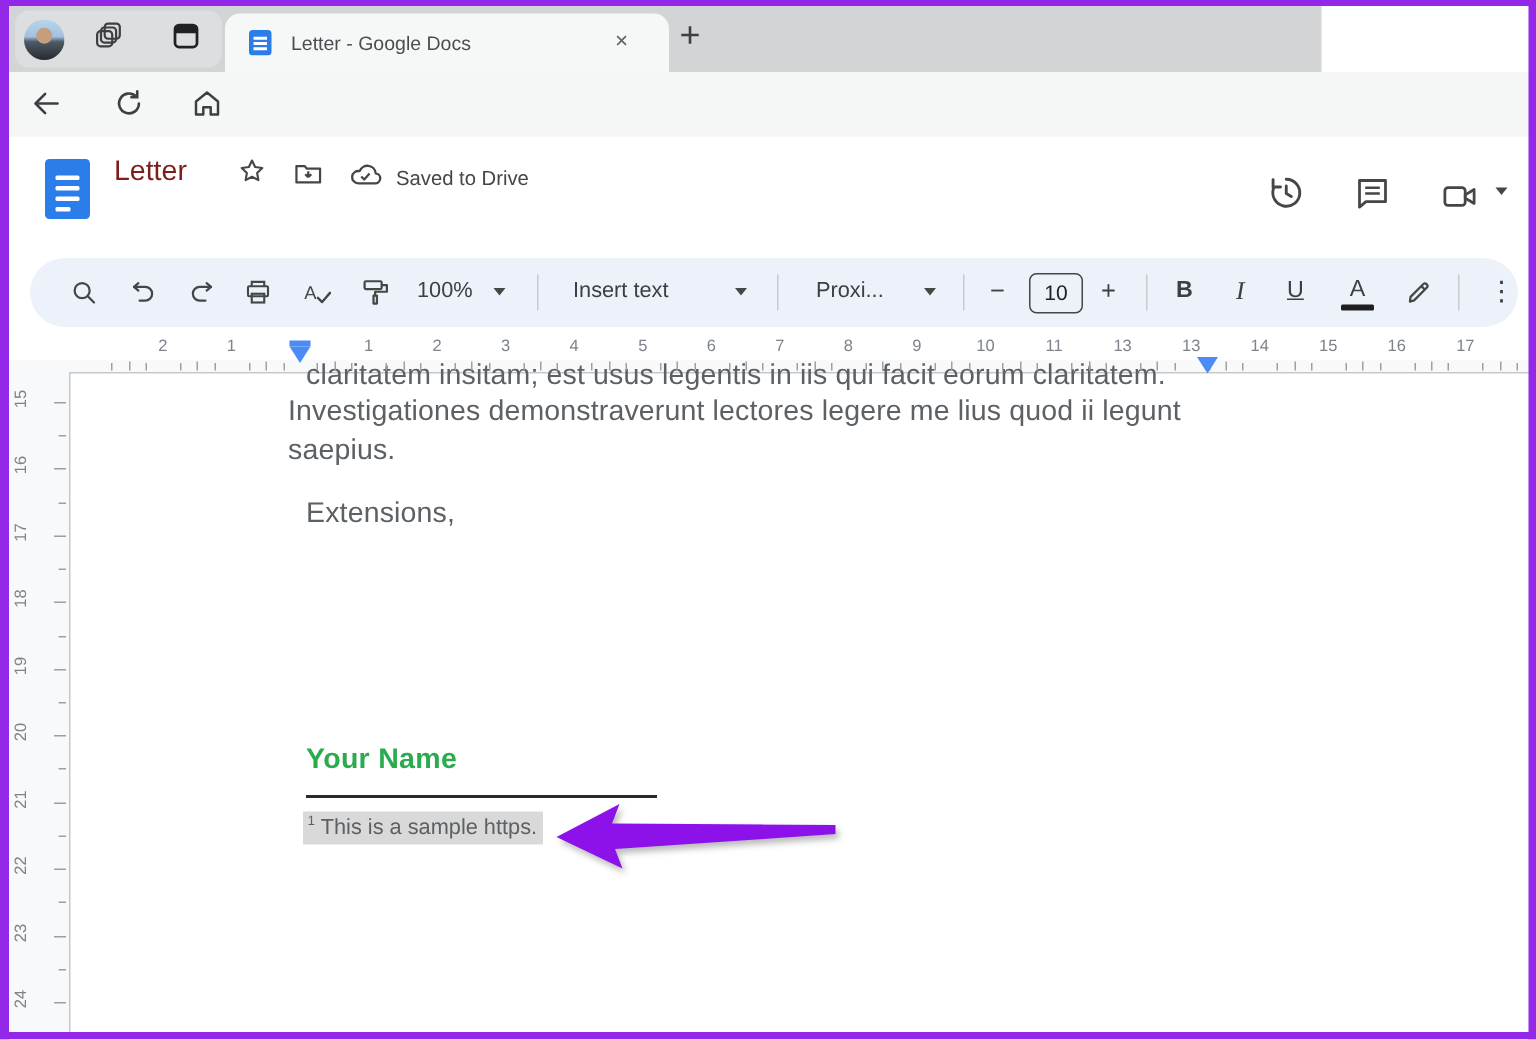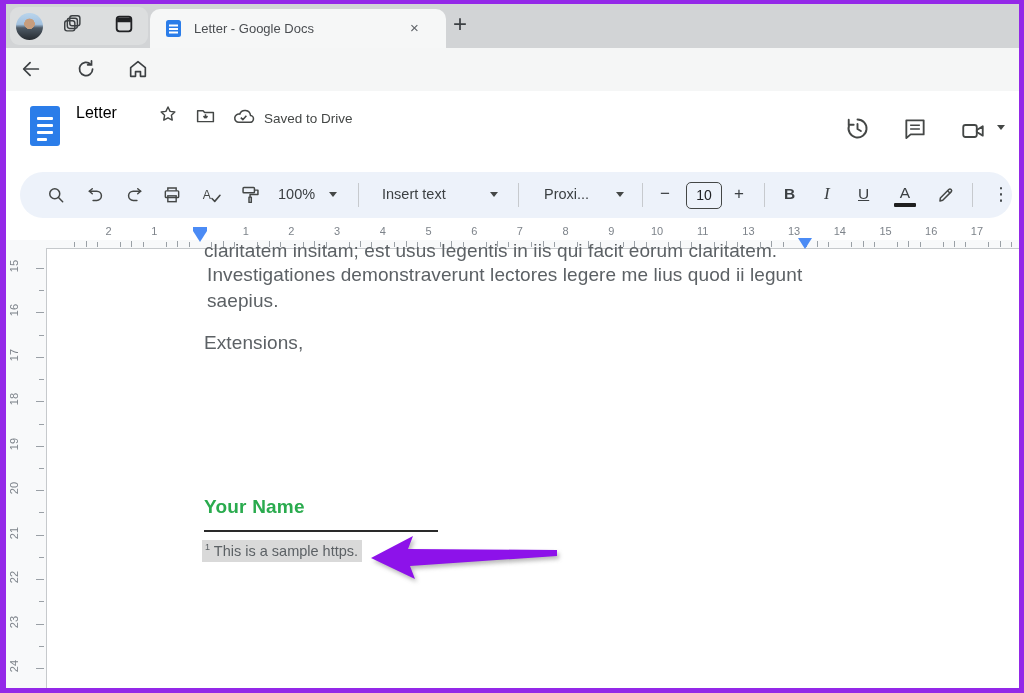--- a/index.html
+++ b/index.html
@@ -4,21 +4,21 @@
 <style>
   html,body{margin:0;padding:0;}
   body{width:1024px;height:693px;overflow:hidden;font-family:"Liberation Sans",sans-serif;
        -webkit-font-smoothing:antialiased;}
   #stage{position:relative;width:1024px;height:693px;background:#fff;}
   .abs{position:absolute;}
   svg{display:block;}
   
   .frame{background:#9428e8;z-index:100;}
   
-  .tabstrip{left:0;top:0;width:1024px;height:48px;background:#d2d4d6;}
+  .tabstrip{left:0;top:0;width:881px;height:48px;background:#d2d4d6;}
   .leftpanel{left:10px;top:7px;width:138px;height:38px;background:#dcdedf;border-radius:9px;}
   .avatar{left:16px;top:13px;width:27px;height:27px;border-radius:50%;
      background:
        radial-gradient(circle at 50% 40%, #c79d7d 0 24%, rgba(0,0,0,0) 26%),
        linear-gradient(180deg,#b9d4ec 0%,#a3c2e0 42%,#4e5a66 55%,#262b30 100%);}
   .tab{left:150px;top:9px;width:296px;height:39px;background:#f6f7f7;border-radius:10px 10px 0 0;}
   .tabtitle{left:44px;top:12px;font-size:13px;color:#4a4d51;}
   .tabclose{left:260px;top:10px;font-size:15px;color:#5f6368;line-height:18px;}
   .newtab{left:453px;top:12px;font-size:24px;font-weight:300;color:#3c4043;line-height:24px;}
   .navrow{left:0;top:48px;width:1024px;height:43px;background:#f5f6f6;border-bottom:1px solid #e4e5e6;}
@@ -28,21 +28,21 @@
   .extwrap{left:964px;top:56px;width:34px;height:30px;}
   .extcirc{left:2px;top:0px;width:23px;height:23px;border-radius:50%;background:#0e8070;}
   .extnotch{left:14px;top:12px;width:10px;height:10px;border-radius:50%;background:#f5f6f6;}
   .extbadge{left:10px;top:13px;width:22px;height:14px;background:#ee3f24;border-radius:3px;
             color:#fff;font-size:9px;font-weight:700;text-align:center;line-height:14px;}
   .sidebarline{left:1014px;top:58px;width:1px;height:26px;background:#bdbdbd;}
   
   .docschrome{left:0;top:91px;width:1024px;height:130px;background:#fff;}
   .docslogo{left:30px;top:15px;width:30px;height:40px;background:#2b7de9;border-radius:3px;}
   .docslogo i{position:absolute;left:7px;width:16px;height:3px;background:#fff;border-radius:1px;}
-  .doctitle{left:76px;top:13px;font-size:16px;color:#000000;}
+  .doctitle{left:76px;top:13px;font-size:19px;color:#7f1d1d;}
   .savedtxt{left:264px;top:20px;font-size:13.5px;color:#444746;}
   .menubar{left:76px;top:44px;display:flex;gap:25px;}
   .menu-item{font-size:15px;color:#202124;}
   
   .toolbar{left:20px;top:172px;width:992px;height:46px;background:#edf2fa;border-radius:23px;}
   .tbtxt{font-size:14.5px;color:#3c4043;top:14px;}
   .sep{top:11px;width:1px;height:24px;background:#c7cace;}
   .caret{top:20px;width:0;height:0;border-left:4.5px solid transparent;border-right:4.5px solid transparent;border-top:5.5px solid #444746;}
   .sizebox{left:666px;top:10px;width:34px;height:25px;border:1.5px solid #444746;border-radius:5px;
            font-size:14px;color:#202124;text-align:center;line-height:25px;}
@@ -52,21 +52,21 @@
   
   .viewport{left:0;top:221px;width:1024px;height:467px;background:#f8f9fa;}
   .rulerbg{left:0;top:0;width:1024px;height:19px;background:#fff;z-index:20;}
   .hnum{position:absolute;top:4px;font-size:11px;color:#7d838a;z-index:21;transform:translateX(-50%);}
   .htick{position:absolute;background:#9aa0a6;width:1px;z-index:22;}
   .vnum{position:absolute;left:4px;width:20px;font-size:11px;color:#7d838a;text-align:center;transform:rotate(-90deg);}
   .vtick{position:absolute;background:#9aa0a6;height:1px;}
   .page{left:46px;top:27px;width:973px;height:440px;background:#fff;border-left:1px solid #c6c9cc;border-top:1px solid #c6c9cc;z-index:5;}
   .doctext{position:absolute;font-size:19px;color:#5c6165;letter-spacing:.1px;}
   .clipline{left:157px;top:-9px;z-index:10;}
-  .para{left:160px;top:13px;line-height:26px;}
+  .para{left:145px;top:13px;line-height:26px;}
   .closing{left:157px;top:83px;}
   .yourname{left:157px;top:247px;font-size:19px;font-weight:700;color:#2aab4e;letter-spacing:.2px;}
   .fnsep{left:157px;top:281px;width:234px;height:2px;background:#2a2a2a;}
   .footnote{left:155px;top:293px;font-size:14.5px;color:#5c6165;}
   .fnhl{background:#d9d9d9;padding:3px 4px 3px 3px;}
   .fnhl sup{font-size:9px;color:#5c6165;}
   
   .indbar{left:193px;top:6px;width:14px;height:4px;background:#4b8bf5;z-index:23;}
   .indtri{position:absolute;width:0;height:0;border-left:7px solid transparent;border-right:7px solid transparent;border-top:11px solid #4b8bf5;z-index:23;}
   .arrowsvg{left:0;top:0;z-index:50;pointer-events:none;filter:drop-shadow(2px 3px 2px rgba(70,70,70,.38));}

